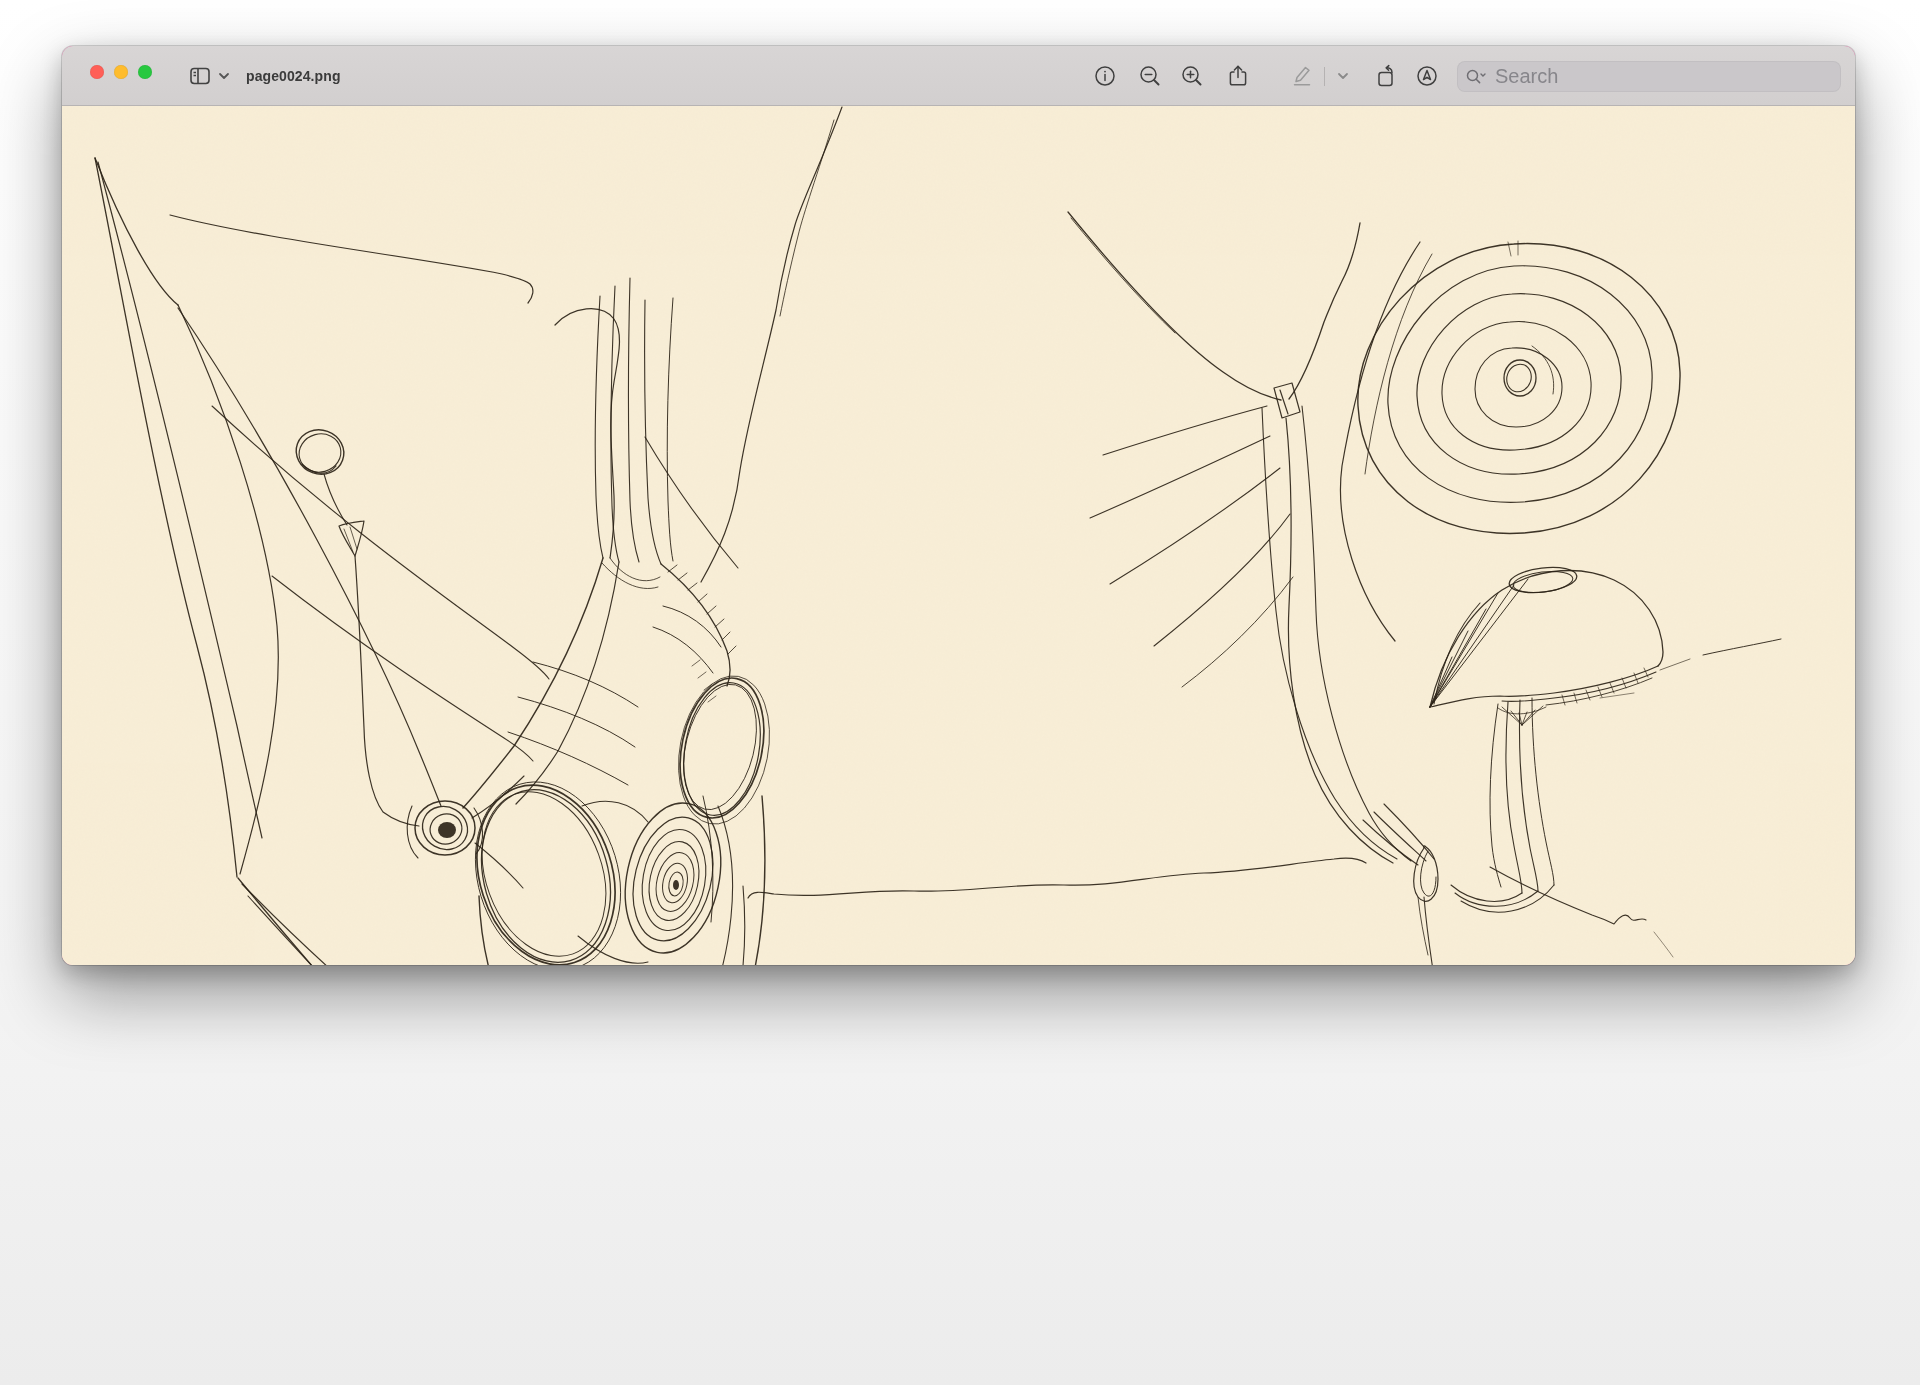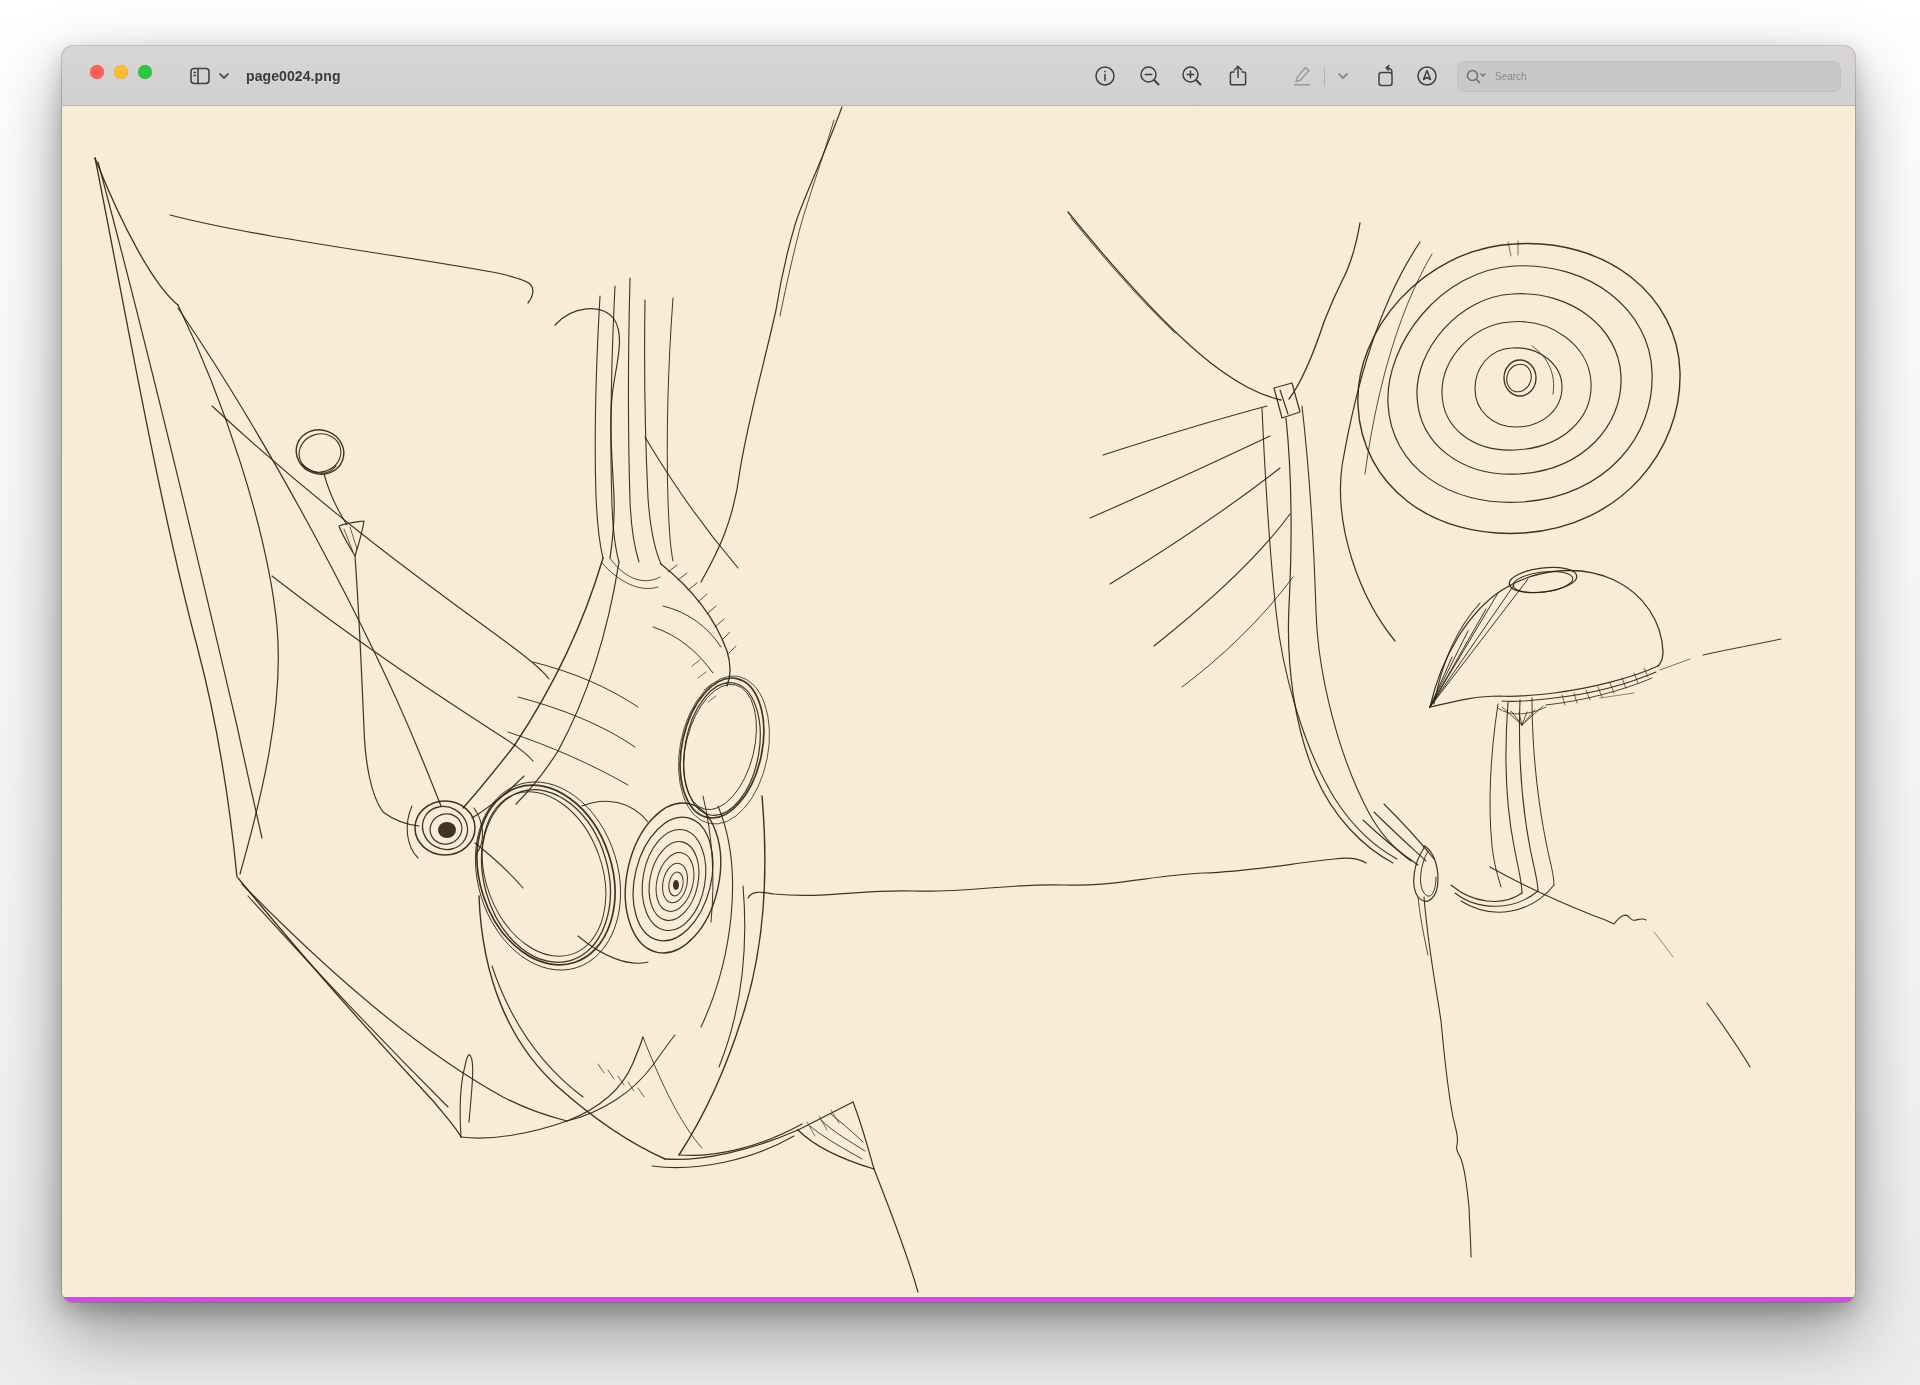--- a/index.html
+++ b/index.html
@@ -1,38 +1,38 @@
 <!DOCTYPE html>
 <html><head>
 <meta charset="utf-8">
 <style>
   html,body{margin:0;padding:0;width:1920px;height:1385px;
     font-family:"Liberation Sans",sans-serif;
     background:linear-gradient(180deg,#ffffff 0%,#f4f4f4 70%,#ececec 100%);
     overflow:hidden;-webkit-font-smoothing:antialiased;}
-  .window{position:absolute;left:62px;top:46px;width:1793px;height:1256px;
-    border-radius:11px;background:#d946ef;
+  .window{position:absolute;left:62px;top:46px;width:1793px;height:919px;
+    border-radius:11px;background:#ec4899;
     box-shadow:0 30px 70px rgba(0,0,0,.38),0 8px 22px rgba(0,0,0,.22),0 0 0 1px rgba(0,0,0,.15);
     overflow:hidden;}
   .titlebar{position:absolute;left:0;top:0;width:100%;height:60px;
     background:linear-gradient(180deg,#d8d5d5 0%,#d2cfcf 100%);
     border-bottom:1px solid #b7b4b4;box-sizing:border-box;}
   .light{position:absolute;top:19px;width:14px;height:14px;border-radius:50%;
     box-shadow:inset 0 0 1px rgba(0,0,0,.25);}
   .tb-icon{position:absolute;top:14px;width:32px;height:32px;display:flex;
     align-items:center;justify-content:center;border-radius:6px;}
   .tb-icon svg{display:block;}
   .filename{position:absolute;left:184px;top:0;height:60px;line-height:60px;
     font-size:14px;font-weight:700;color:#3b3b3b;letter-spacing:.1px;}
   .sep{position:absolute;top:21px;width:1px;height:19px;background:#b5b2b2;}
   .search{position:absolute;left:1395px;top:15px;width:384px;height:31px;
     background:#cac7ca;border-radius:8px;display:flex;align-items:center;
     box-shadow:inset 0 0 0 1px rgba(0,0,0,.04);}
   .search input{border:none;outline:none;background:transparent;flex:1;
-    font-size:10px;color:#3a3a3a;font-family:"Liberation Sans",sans-serif;}
+    font-size:20px;color:#3a3a3a;font-family:"Liberation Sans",sans-serif;}
   .search input::placeholder{color:#87868b;}
   .search .mag{margin:0 6px 0 9px;display:flex;align-items:center;}
   .canvas{position:absolute;left:0;top:60px;width:1793px;height:1191px;background:#f8eed7;}
   .canvas svg{position:absolute;left:0;top:0;}
 </style>
 </head>
 <body>
 
 <div class="window">
 

